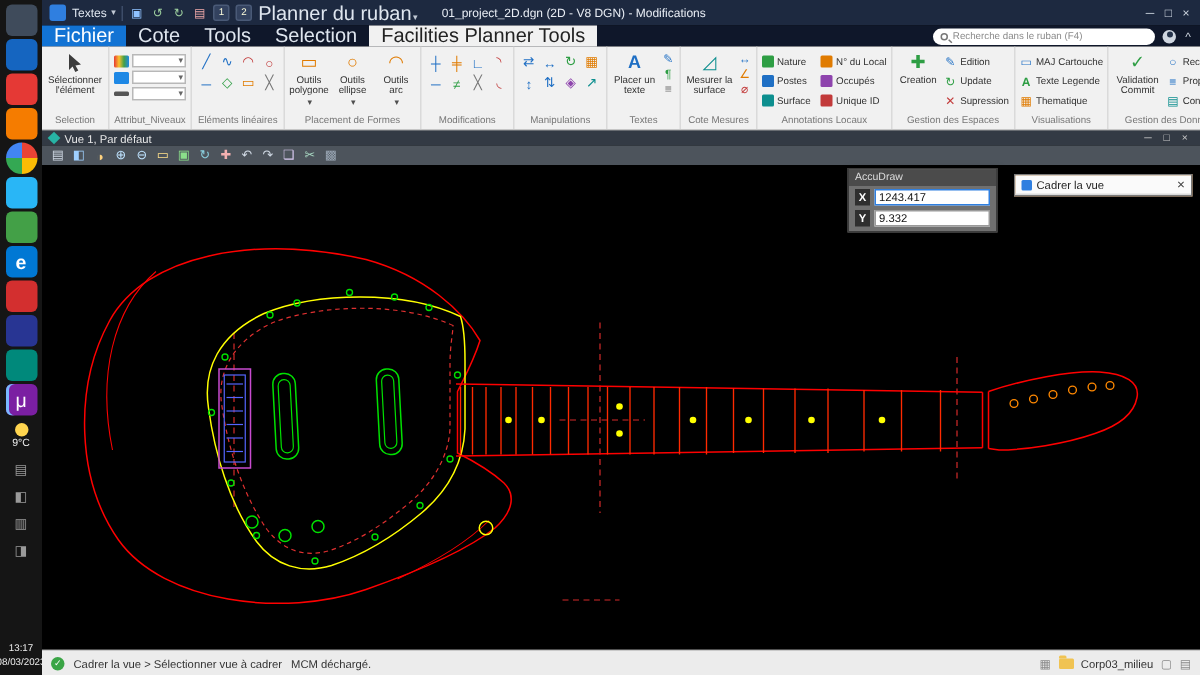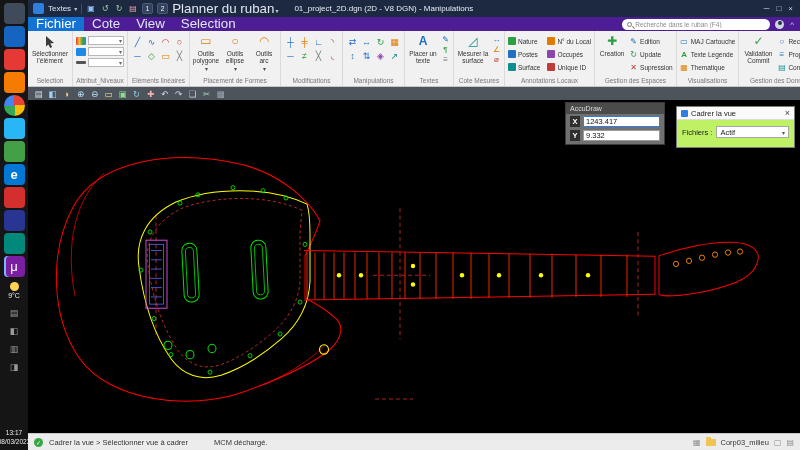--- a/index.html
+++ b/index.html
@@ -28,21 +28,21 @@
   .app-ic{width:11px;height:11px;background:#2f7fe0;border-radius:2px;flex:0 0 auto}
   .tb-menu{color:#dfe6ef;font-size:8px;display:flex;align-items:center;gap:2px}
   .ddarrow::after{content:"▾";font-size:6px;opacity:.85;margin-left:1px}
   .tsep{width:1px;height:10px;background:#3d4c68}
   .qic{width:10px;height:10px;border-radius:2px;display:flex;align-items:center;justify-content:center;font-size:8px}
   .qnum{width:11px;height:11px;border-radius:2px;background:#33425f;color:#ffd;display:flex;align-items:center;justify-content:center;font-size:6.5px;border:1px solid #4a5a77}
   .doc-title{margin-left:12px;white-space:nowrap;overflow:hidden;color:#e8edf4}
   .win-controls{margin-left:auto;display:flex;gap:7px;font-size:8px;color:#cfd6e0;padding-right:2px}
 
   
-  .menubar{height:14px;background:#4c1d95;display:flex;align-items:flex-start;font-size:8px;color:#dfe6ef;flex:0 0 auto}
+  .menubar{height:14px;background:#0f172a;display:flex;align-items:flex-start;font-size:8px;color:#dfe6ef;flex:0 0 auto}
   .mtab{padding:0 8px;line-height:14px;white-space:nowrap}
   .mtab.fichier{background:#1273d4;color:#fff}
   .mtab.active{background:#f1f1f1;color:#222}
   .menubar .spacer{flex:1}
   .searchbox{width:148px;height:11px;align-self:center;background:#fff;border-radius:6px;display:flex;align-items:center;gap:3px;padding:0 5px;margin-right:5px}
   .mag{width:5px;height:5px;border:1px solid #777;border-radius:50%;position:relative;flex:0 0 auto}
   .mag::after{content:"";position:absolute;width:3px;height:1px;background:#777;left:4px;top:4px;transform:rotate(45deg)}
   .searchbox input{border:0;outline:0;width:100%;font-size:6.5px;color:#333;background:transparent}
   .searchbox input::placeholder{color:#8a8a8a}
   .person{width:9px;height:9px;border-radius:50%;background:#cfd6e0;align-self:center;margin-right:6px;position:relative}
@@ -82,31 +82,31 @@
 
   
   .accudraw{position:absolute;left:537px;top:2px;width:100px;background:#707070;border:1px solid #3c3c3c;box-shadow:1px 2px 5px rgba(0,0,0,.65);font-size:7.5px}
   .ad-title{height:11px;background:#4b4b4b;color:#ddd;line-height:11px;padding:0 4px;font-size:7px}
   .ad-row{display:flex;align-items:center;gap:3px;padding:2px 4px 1px}
   .ad-label{width:10px;height:11px;background:#2f2f2f;color:#fff;display:flex;align-items:center;justify-content:center;font-size:7.5px;font-weight:bold;flex:0 0 auto}
   .ad-input{flex:1;height:11px;background:#fff;border:1px solid #9a9a9a;font-size:7.5px;padding:0 2px;color:#111;font-family:inherit;outline:none;min-width:0}
   .ad-input.focus{border-color:#2f7fe0}
 
   
-  .fitdlg{position:absolute;left:648px;top:6px;width:119px;background:#bef264;border:1px solid #7b7b7b;box-shadow:2px 3px 7px rgba(0,0,0,.6);font-size:7.5px;color:#222}
+  .fitdlg{position:absolute;left:648px;top:6px;width:119px;background:#fdba74;border:1px solid #7b7b7b;box-shadow:2px 3px 7px rgba(0,0,0,.6);font-size:7.5px;color:#222}
   .fd-title{height:13px;background:#fafafa;display:flex;align-items:center;gap:3px;padding:0 4px;border-bottom:1px solid #dcdcdc}
   .fd-ic{width:7px;height:7px;background:#2f7fe0;border-radius:1px}
   .fd-close{margin-left:auto;font-size:9px;color:#444;line-height:1}
   .fd-body{display:flex;align-items:center;gap:4px;padding:6px 5px 9px}
   .fd-select{flex:1;height:12px;background:#fff;border:1px solid #a8a8a8;display:flex;align-items:center;justify-content:space-between;padding:0 3px}
 
   
   .statusbar{height:17px;background:#ececec;border-top:1px solid #c9c9c9;display:flex;align-items:center;gap:6px;padding:0 6px;font-size:7.5px;color:#333;flex:0 0 auto}
   .sb-check{width:9px;height:9px;border-radius:50%;background:#3aa546;color:#fff;display:flex;align-items:center;justify-content:center;font-size:6px;flex:0 0 auto}
-  .sb-mcm{margin-left:20px}
+  .sb-mcm{margin-left:0}
   .sb-right{margin-left:auto;display:flex;align-items:center;gap:5px}
   .folder{width:10px;height:7px;background:#f0c352;border-radius:1px;position:relative;flex:0 0 auto}
   .folder::before{content:"";position:absolute;top:-2px;left:0;width:5px;height:2px;background:#f0c352;border-radius:1px 1px 0 0}
   .sb-ic{color:#8a8a8a;font-size:8px}
 </style>
 </head>
 <body>
 
 <div class="screen">
 
@@ -145,33 +145,34 @@
           <span>Textes</span>
         </button>
       <span class="tsep"></span>
       <span class="qic" style="color:#8fc2ff">▣</span>
       <span class="qic" style="color:#9fd2a0">↺</span>
       <span class="qic" style="color:#9fd2a0">↻</span>
       <span class="qic" style="color:#f0a9a9">▤</span>
       <span class="qnum">1</span>
       <span class="qnum">2</span>
       <button class="ddarrow"><span>Planner du ruban</span></button>
-      <span class="doc-title">01_project_2D.dgn (2D - V8 DGN) - Manipulations</span>
+      <span class="doc-title">01_project_2D.dgn (2D - V8 DGN) - Modifications</span>
       <span class="win-controls">
         <span>─</span>
         <span>□</span>
         <span>×</span>
       </span>
     </div>
 
     <div class="menubar">
       <button class="mtab fichier">Fichier</button>
       <button class="mtab">Cote</button>
-      <button class="mtab">View</button>
+      <button class="mtab">Tools</button>
       <button class="mtab">Selection</button>
+      <button class="mtab active">Facilities Planner Tools</button>
       <div class="spacer"></div>
       <div class="searchbox">
         <span class="mag"></span>
         <input placeholder="Recherche dans le ruban (F4)" style="">
       </div>
       <span class="person"></span>
       <span class="collapse">^</span>
     </div>
 
     <div class="ribbon">
@@ -401,20 +402,25 @@
                 <span class="mic" style="color:#0d8f8f">▤</span>
                 <span>Controles</span>
               </button>
           </div>
         </div>
         <div class="rglabel">Gestion des Données</div>
       </div>
 
     </div>
 
+    <div class="view-titlebar">
+      <span class="vt-ic"></span>
+      <span>Vue 1, Par défaut</span>
+      <span class="vt-controls">─ □ ×</span>
+    </div>
 
     <div class="view-toolbar">
       <span class="vti" style="color:#cfd8e3">▤</span>
       <span class="vti" style="color:#9fd0ff">◧</span>
       <span class="vti" style="color:#ffd27f">◑</span>
       <span class="vti" style="color:#bfe3ff">⊕</span>
       <span class="vti" style="color:#bfe3ff">⊖</span>
       <span class="vti" style="color:#ffe08a">▭</span>
       <span class="vti" style="color:#8adf8a">▣</span>
       <span class="vti" style="color:#8ad0df">↻</span>
@@ -534,27 +540,20 @@
           <input class="ad-input" value="9.332" style="">
         </div>
       </div>
 
       <div class="fitdlg">
         <div class="fd-title">
           <span class="fd-ic"></span>
           <span>Cadrer la vue</span>
           <span class="fd-close">×</span>
         </div>
-        <div class="fd-body">
-          <span>Fichiers :</span>
-          <div class="fd-select">
-            <span>Actif</span>
-            <span style="font-size:6px;color:#555">▾</span>
-          </div>
-        </div>
       </div>
     </div>
 
     <div class="statusbar">
       <span class="sb-check">✓</span>
       <span>Cadrer la vue &gt; Sélectionner vue à cadrer</span>
       <span class="sb-mcm">MCM déchargé.</span>
       <span class="sb-right">
         <span class="sb-ic">▦</span>
         <span class="folder"></span>

